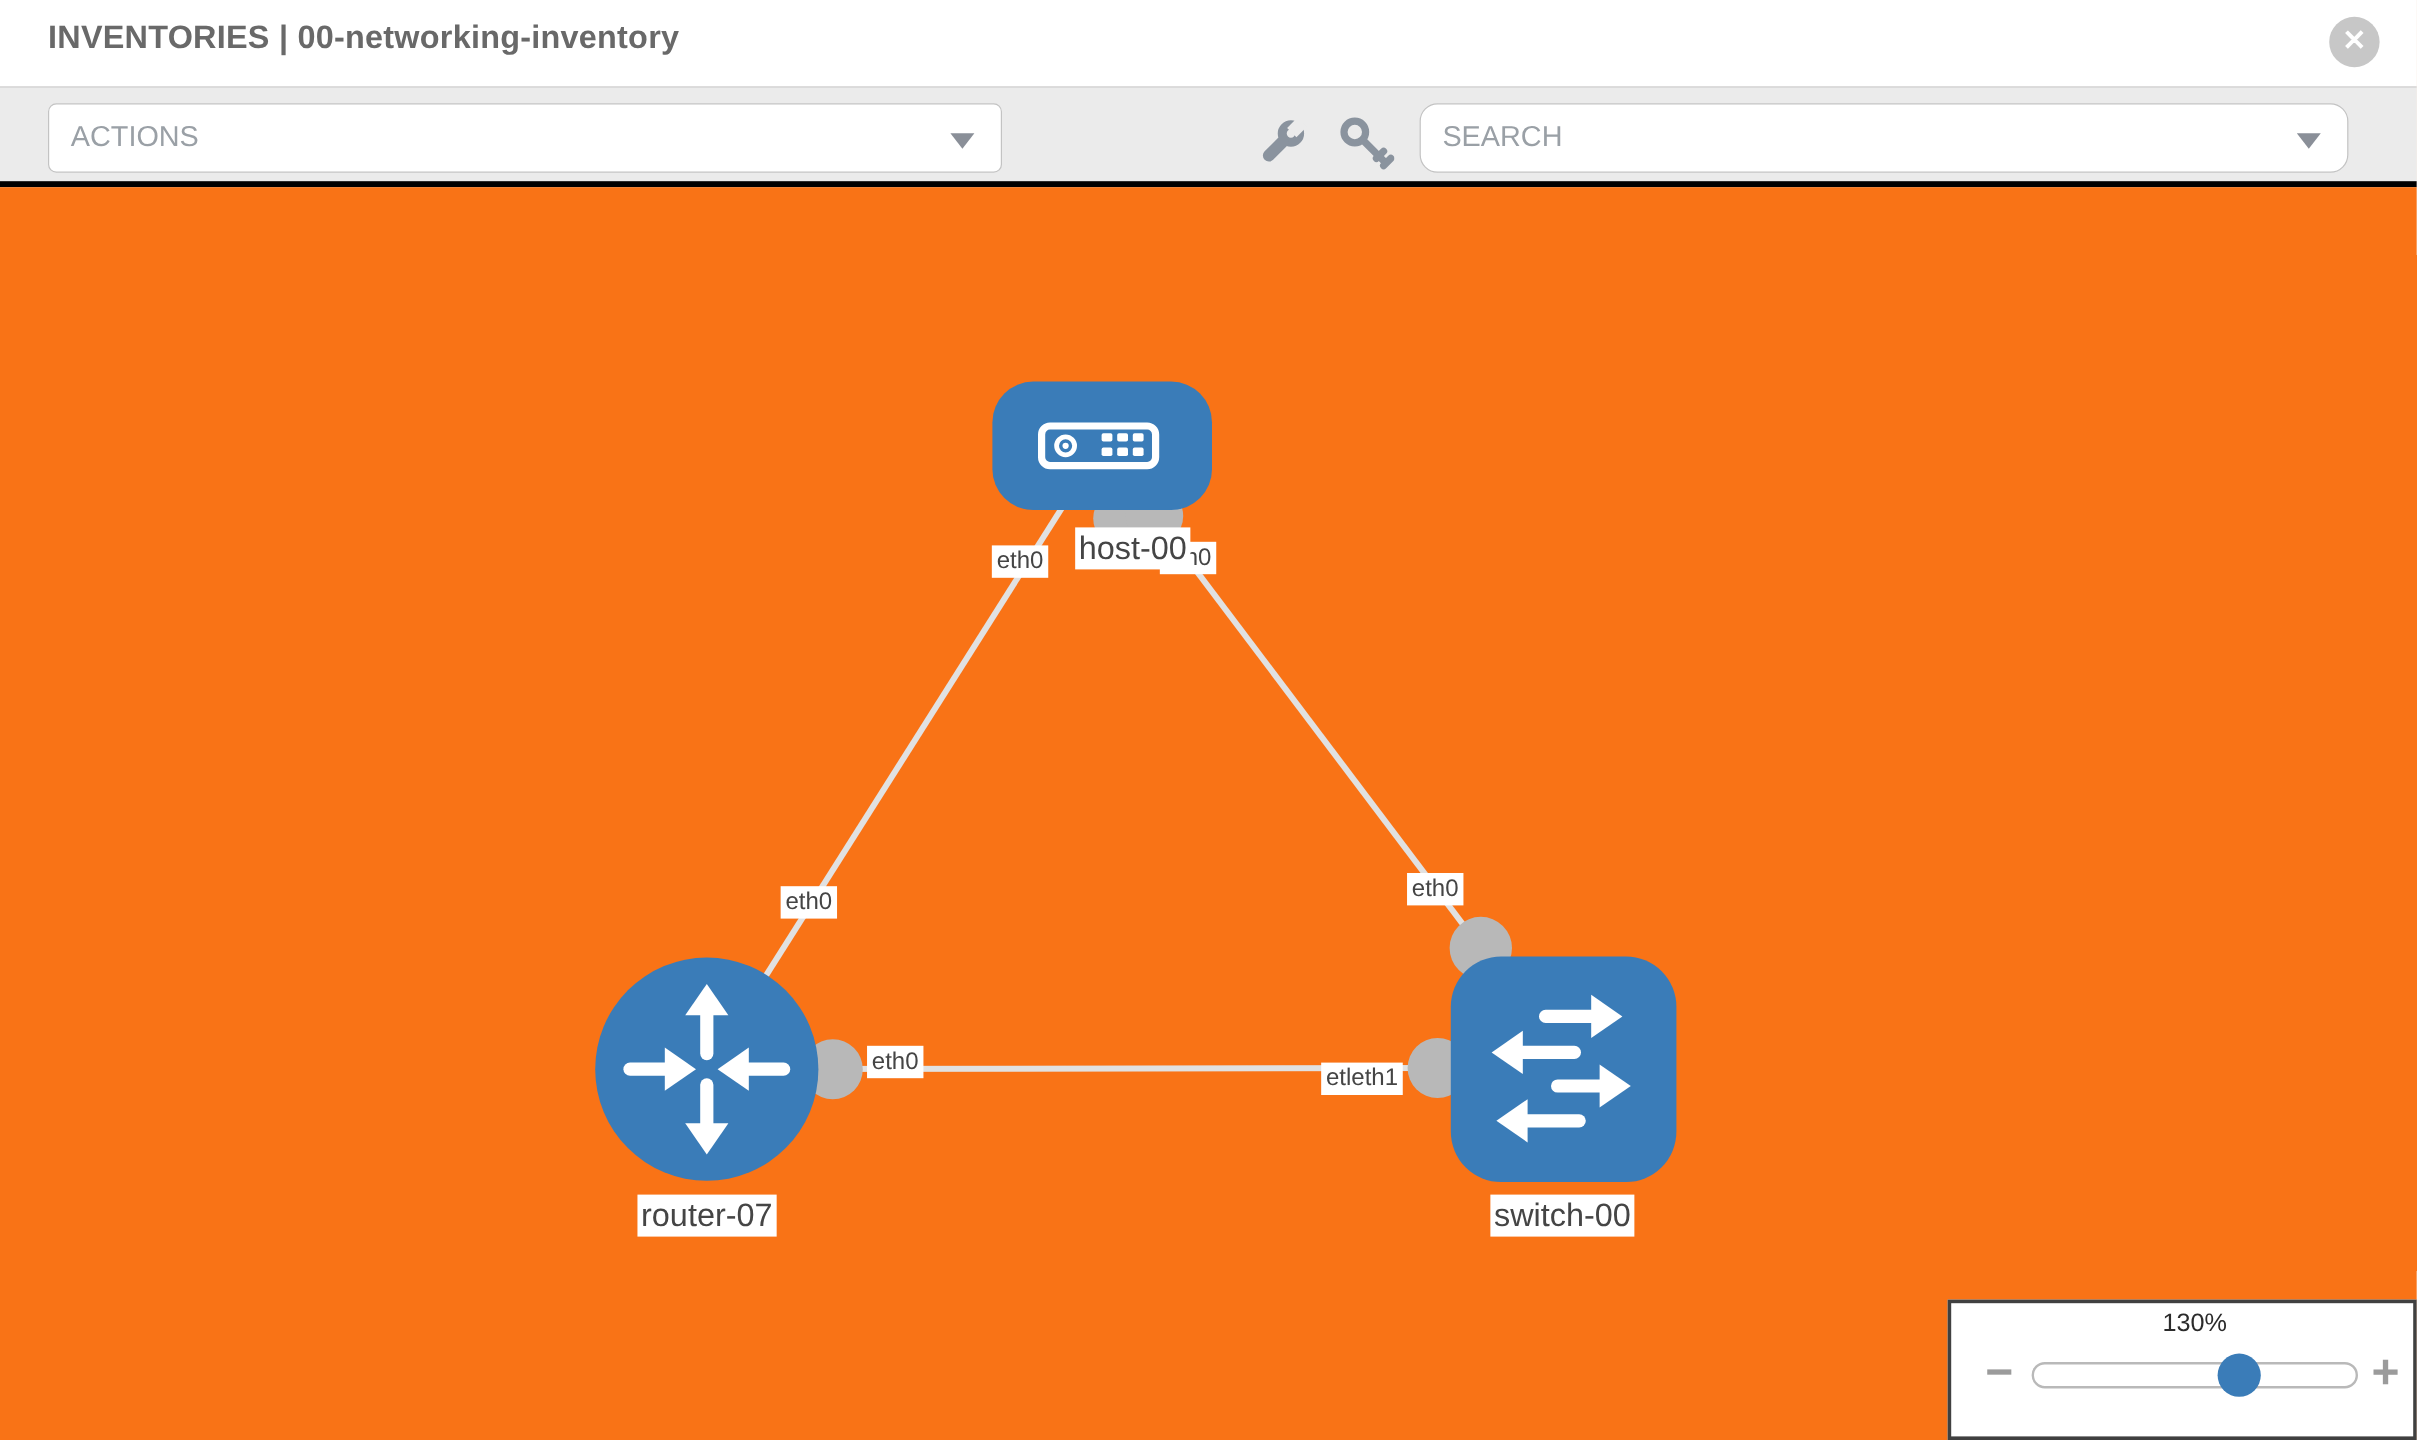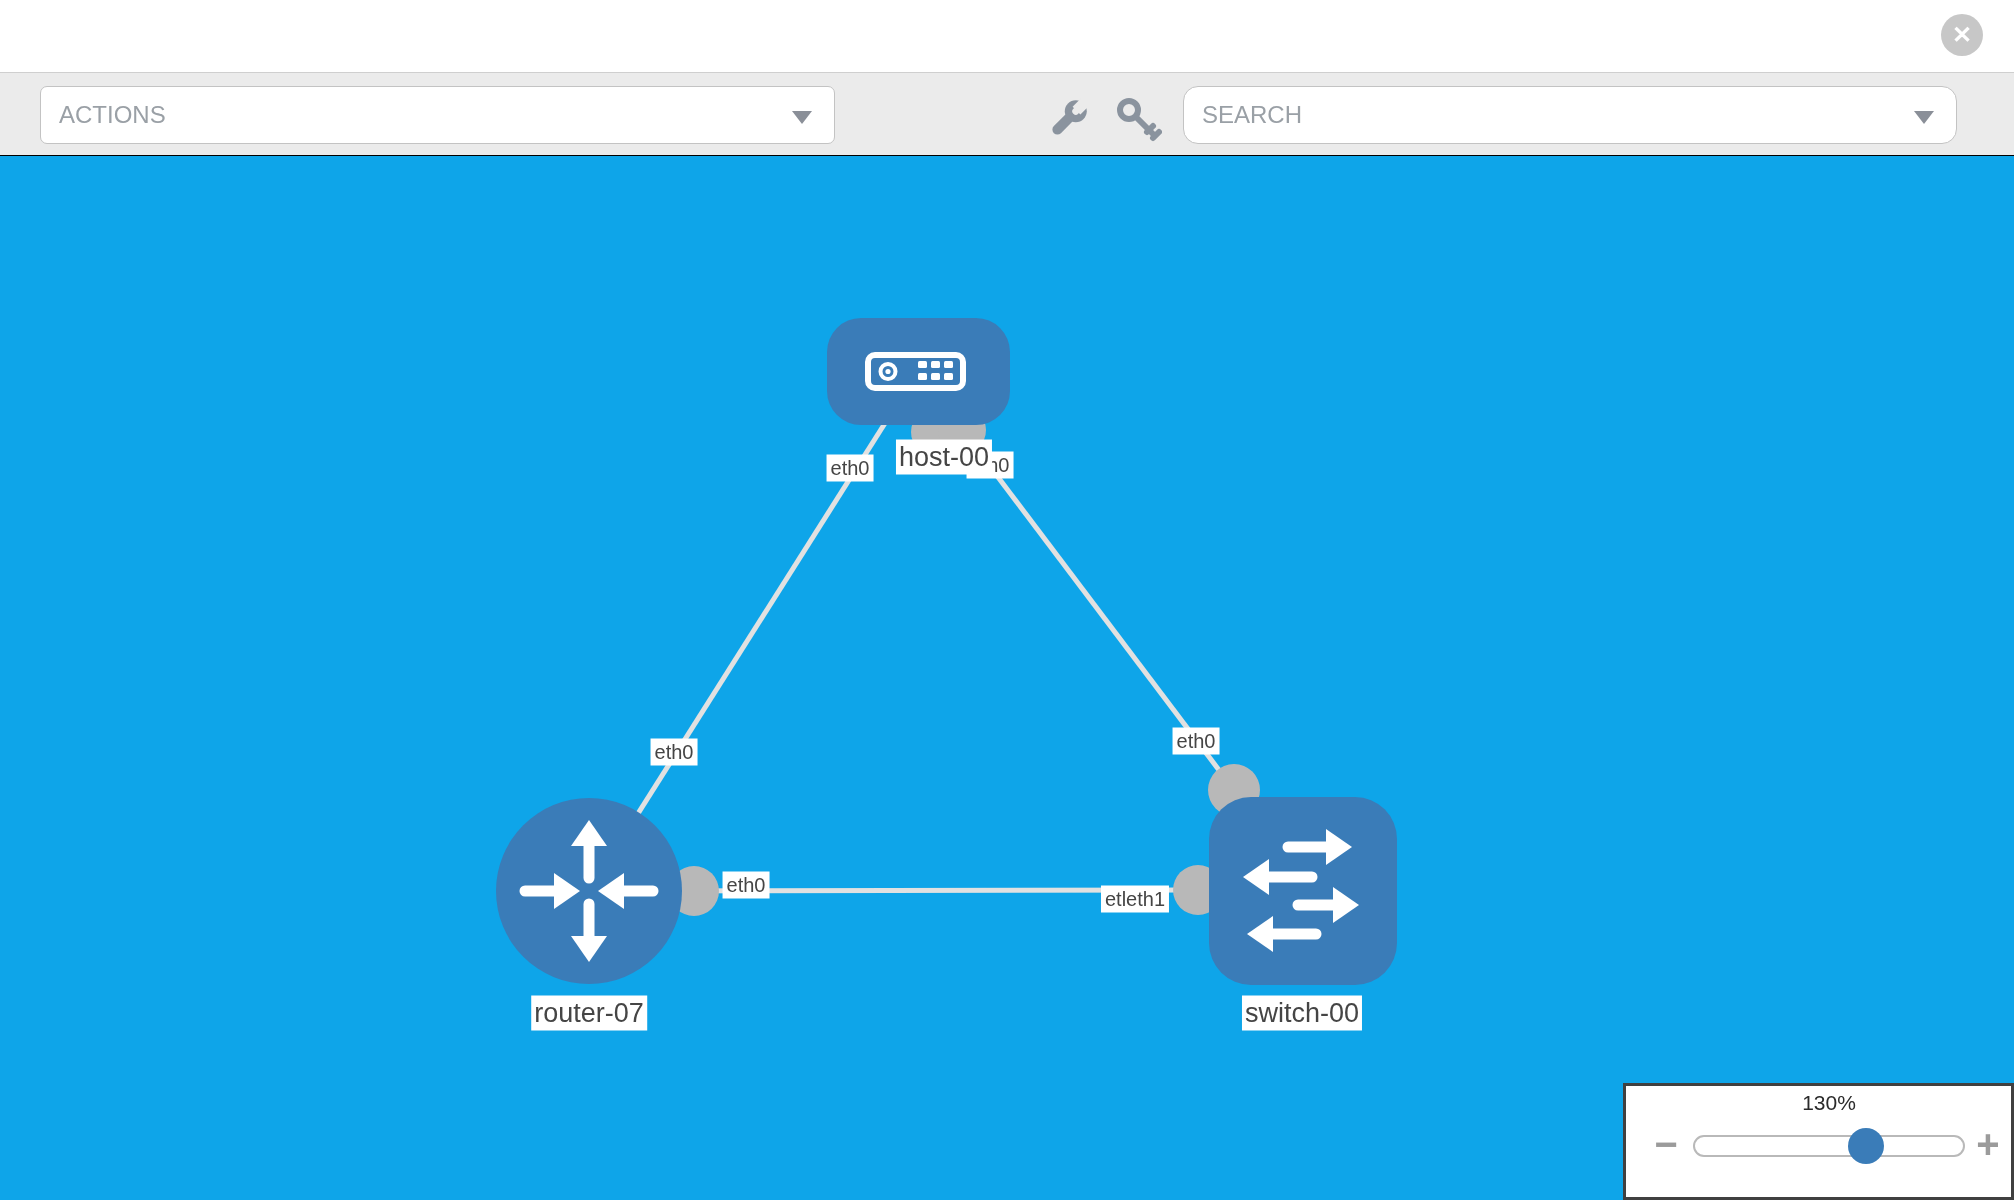--- a/index.html
+++ b/index.html
@@ -9,35 +9,35 @@
 
   
   .header { position:absolute; top:0; left:0; width:2014px; height:72px; background:#ffffff; }
   .page-title { position:absolute; left:40px; top:16px; font-size:27px; font-weight:bold; color:#696969; letter-spacing:0.2px; }
   .close-btn { position:absolute; left:1941px; top:14px; width:42px; height:42px; border-radius:50%;
                background:#c7c7c7; color:#ffffff; font-size:24px; font-weight:bold; text-align:center;
                line-height:42px; cursor:pointer; user-select:none; }
 
   
   .toolbar { position:absolute; top:72px; left:0; width:2014px; height:84px; background:#ebebeb;
-             border-top:1px solid #cfcfcf; border-bottom:1px solid #000000; }
+             border-top:1px solid #cfcfcf; border-bottom:5px solid #000000; }
   .select-box { position:absolute; top:13px; height:58px; background:#ffffff; border:1px solid #c3c3c3;
                 border-radius:7px; font-size:24px; color:#9aa0a6; line-height:56px; padding-left:18px;
                 cursor:pointer; }
   .select-actions { left:40px;  width:795px; }
   .select-search  { left:1183px; width:774px;border-radius:15px; }
   .caret { position:absolute; right:22px; top:24px; width:0; height:0;
            border-left:10px solid transparent; border-right:10px solid transparent;
            border-top:13px solid #8a8f98; }
   .tool-icon { position:absolute; top:22px; width:48px; height:48px; cursor:pointer; }
   .tool-wrench { left:1044px; }
   .tool-key    { left:1114px; }
 
   
-  .canvas { position:absolute; top:156px; left:0; width:2014px; height:1044px; background:#0ea5e9; }
+  .canvas { position:absolute; top:156px; left:0; width:2014px; height:1044px; background:#f97316; }
   .topo { position:absolute; top:0; left:0; }
 
   
   .chip { position:absolute; transform:translate(-50%,-50%); background:#ffffff; color:#454545;
           white-space:nowrap; text-align:center; }
   .chip-node { font-size:27px; padding:2px 3px; }
   .chip-if   { font-size:20px; padding:2px 4px; }
 
   
   .zoom-panel { position:absolute; left:1623px; top:927px; width:391px; height:117px;
@@ -52,20 +52,21 @@
                 background:#ffffff; border:2px solid #b9b9b9; cursor:pointer; }
   .zoom-thumb { position:absolute; left:222px; top:42px; width:36px; height:36px; border-radius:50%;
                 background:#3a7cb8; cursor:grab; }
 </style>
 </head>
 <body>
 
 <div class="screen">
 
   <div class="header">
+    <div class="page-title">INVENTORIES | 00-networking-inventory</div>
     <div class="close-btn">✕</div>
   </div>
 
   <div class="toolbar">
     <div class="select-box select-actions">
       <span>ACTIONS</span>
       <span class="caret"></span>
     </div>
 
     <svg class="tool-icon tool-wrench" viewBox="0 0 48 48">

